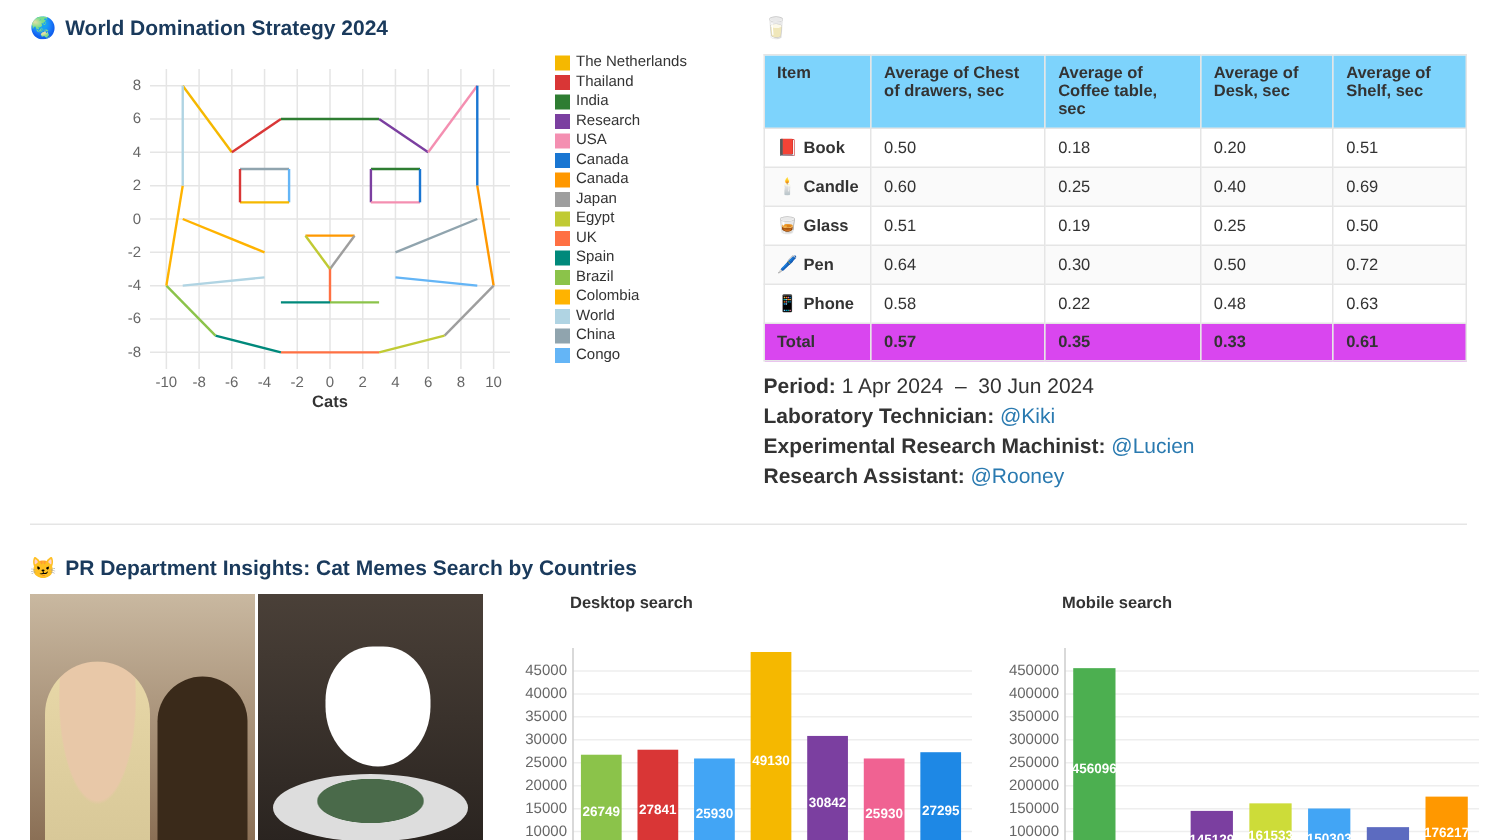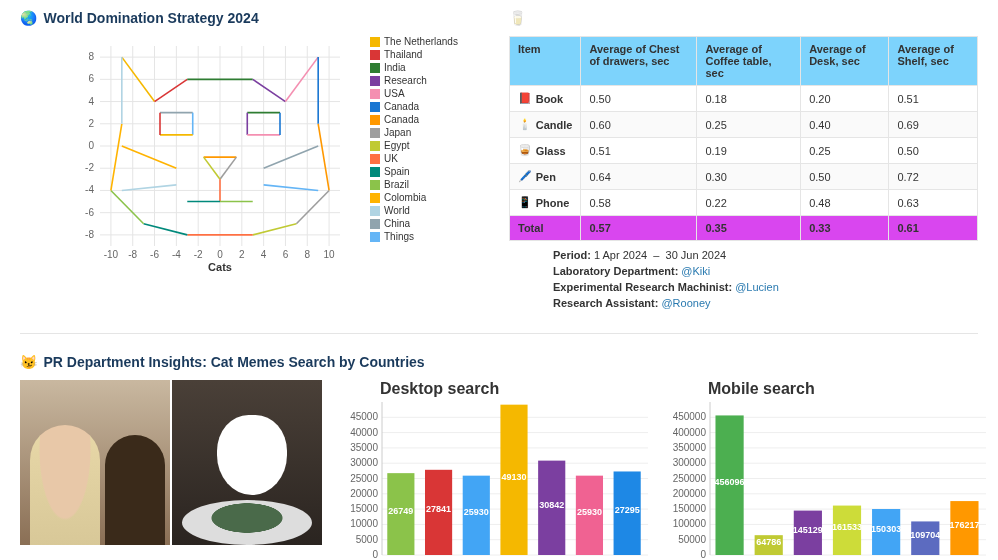--- a/index.html
+++ b/index.html
@@ -35,21 +35,21 @@
   .legend-item { display: flex; align-items: flex-end; gap: 4px; margin-bottom: 2px; }
   .legend-swatch { width: 10px; height: 10px; flex-shrink: 0; }
   
   table.data { width: 100%; border-collapse: collapse; font-size: 11px; }
   table.data th, table.data td { padding: 6px 8px; border: 1px solid #e5e5e5; text-align: left; }
   table.data th { background: #7dd3fc; font-weight: 700; text-align: left; vertical-align: top;}
   table.data th:first-child, table.data td:first-child { text-align: left; }
   table.data tr:nth-child(even) td { background: #fafafa; }
   table.data tr.total td { font-weight: 700; background:#d946ef;}
   .item-cell { display: flex; align-items: center; gap: 4px; }
-  .meta { font-size: 11px; margin-top: 8px; margin-left: 44px; }
+  .meta { font-size: 14px; margin-top: 8px; }
   .meta div { margin-bottom: 4px; }
   .meta b { font-weight: 600; }
   .meta a { color: #2a7ab0; text-decoration: none; }
   hr.sep { border: none; border-top: 1px solid #e5e5e5; margin: 20px 0; }
   
   .meme-row { display: flex; gap: 18px; align-items: flex-start; }
   .meme-images { display: flex; gap: 2px; }
   .meme-img { width: 150px; height: 165px; background: #333; position: relative; overflow:hidden;}
   .woman-yelling { background: linear-gradient(180deg,#c9b8a0 0%,#8a6f55 100%); }
   .woman-yelling::after{
@@ -66,21 +66,21 @@
   .cat-table-bg::before{
     content:""; position:absolute; left:45px; top:35px; width:70px; height:80px;
     background:#fff; border-radius: 45% 45% 50% 50%;
   }
   .cat-table-bg::after{
     content:""; position:absolute; left:10px; bottom:0; width:130px; height:45px;
     background: radial-gradient(ellipse at 50% 40%, #4a6a4a 0 35px, transparent 36px), #ddd;
     border-radius: 50%;
   }
   .bar-block { flex: 1; }
-  .bar-title { font-size: 16px; font-weight: 600; margin-bottom: 0; padding-left: 40px; }
+  .bar-title { font-size: 11px; font-weight: 600; margin-bottom: 20px; padding-left: 40px; }
   .bar-chart svg { display: block; }
 </style>
 </head>
 <body>
 
 <div class="row">
   <div class="col">
     <h3 class="section-title">
       <span class="emoji">🌏</span>
       <span>World Domination Strategy 2024</span>
@@ -232,21 +232,21 @@
           <div class="legend-item">
         <span class="legend-swatch" style="background:#b0d4e3"></span>
         <span>World</span>
       </div>
           <div class="legend-item">
         <span class="legend-swatch" style="background:#90a4ae"></span>
         <span>China</span>
       </div>
           <div class="legend-item">
         <span class="legend-swatch" style="background:#64b5f6"></span>
-        <span>Things</span>
+        <span>Congo</span>
       </div>
         </div>
     </div>
   </div>
 
   <div class="col">
     <h3 class="section-title">
       <span class="emoji">🥛</span>
     </h3>
     <table class="data">
@@ -330,21 +330,21 @@
         </tbody>
     </table>
     <div class="meta">
       <div>
         <b>Period:</b>
         <span>1 Apr 2024</span>
         &nbsp;<span>–</span>&nbsp;
         <span>30 Jun 2024</span>
       </div>
       <div id="roles">
-          <div><b>Laboratory Department:</b> <a href="#">@Kiki</a></div>
+          <div><b>Laboratory Technician:</b> <a href="#">@Kiki</a></div>
           <div><b>Experimental Research Machinist:</b> <a href="#">@Lucien</a></div>
           <div><b>Research Assistant:</b> <a href="#">@Rooney</a></div>
         </div>
     </div>
   </div>
 </div>
 
 <hr class="sep">
 
 <h3 class="section-title">

